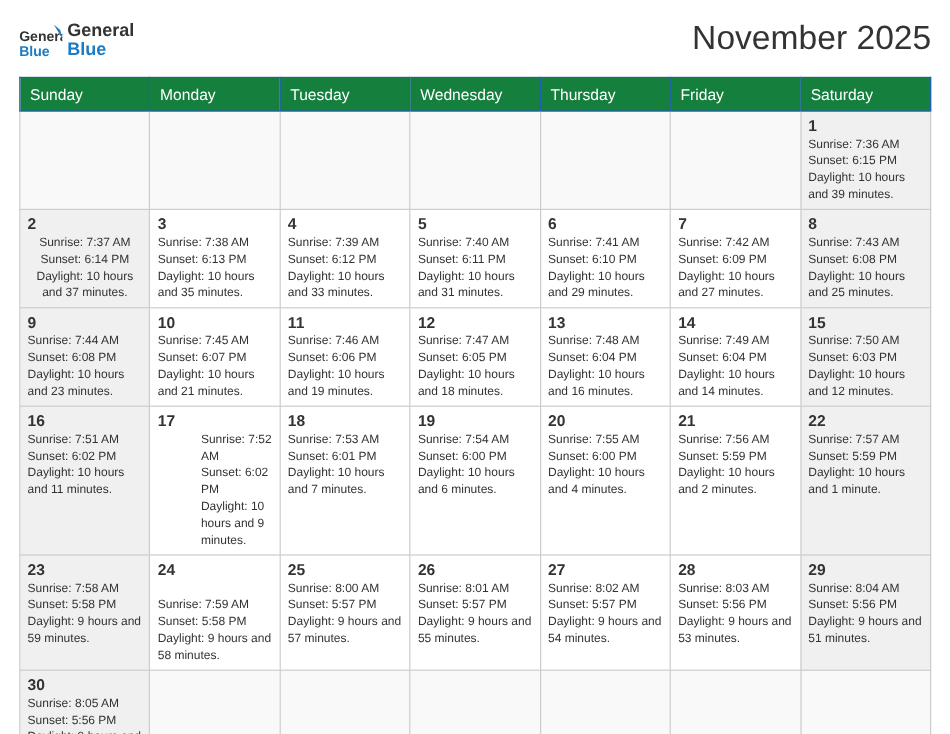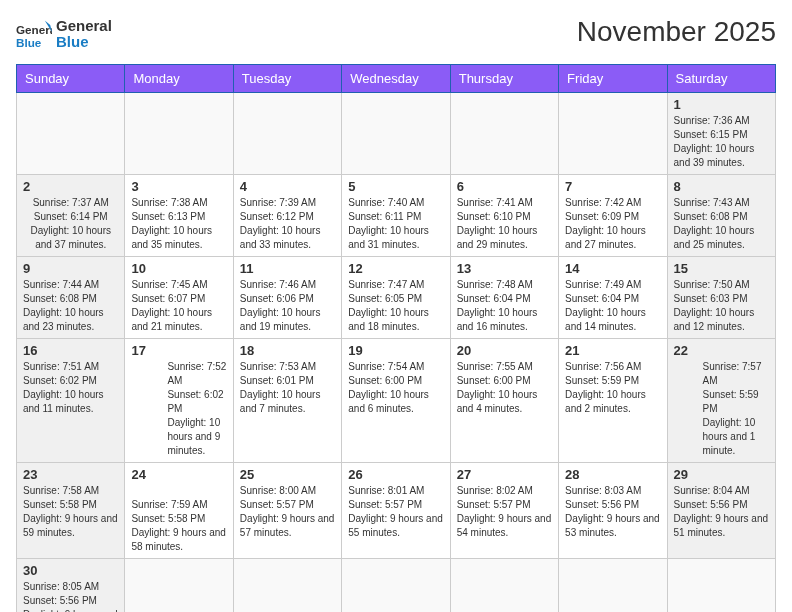--- a/index.html
+++ b/index.html
@@ -36,21 +36,21 @@
     .subtitle {
       font-size: 15px;
       color: #555;
     }
     .calendar {
       width: 100%;
       border-collapse: collapse;
       border: 1px solid #ccc;
     }
     .calendar th {
-      background-color: #8b5cf6;
+      background-color: #15803d;
       color: #fff;
       text-align: left;
       padding: 6px 8px;
       font-size: 13px;
       font-weight: normal;
       border: 1px solid #2060b0;
     }
     .calendar td {
       border: 1px solid #ccc;
       vertical-align: top;
@@ -248,21 +248,21 @@
 Daylight: 10 hours and 4 minutes.</div>
         </td>
         <td class="weekday">
           <span class="day-number">21</span>
           <div class="day-info" style="white-space: pre-line;">Sunrise: 7:56 AM
 Sunset: 5:59 PM
 Daylight: 10 hours and 2 minutes.</div>
         </td>
         <td class="weekend">
           <span class="day-number">22</span>
-          <div class="day-info" style="white-space: pre-line; margin-left: 29px;">Sunrise: 7:57 AM
+          <div class="day-info" style="white-space: pre-line;">Sunrise: 7:57 AM
 Sunset: 5:59 PM
 Daylight: 10 hours and 1 minute.</div>
         </td>
       </tr>
       <tr>
         <td class="weekend">
           <span class="day-number">23</span>
           <div class="day-info" style="white-space: pre-line;">Sunrise: 7:58 AM
 Sunset: 5:58 PM
 Daylight: 9 hours and 59 minutes.</div>

